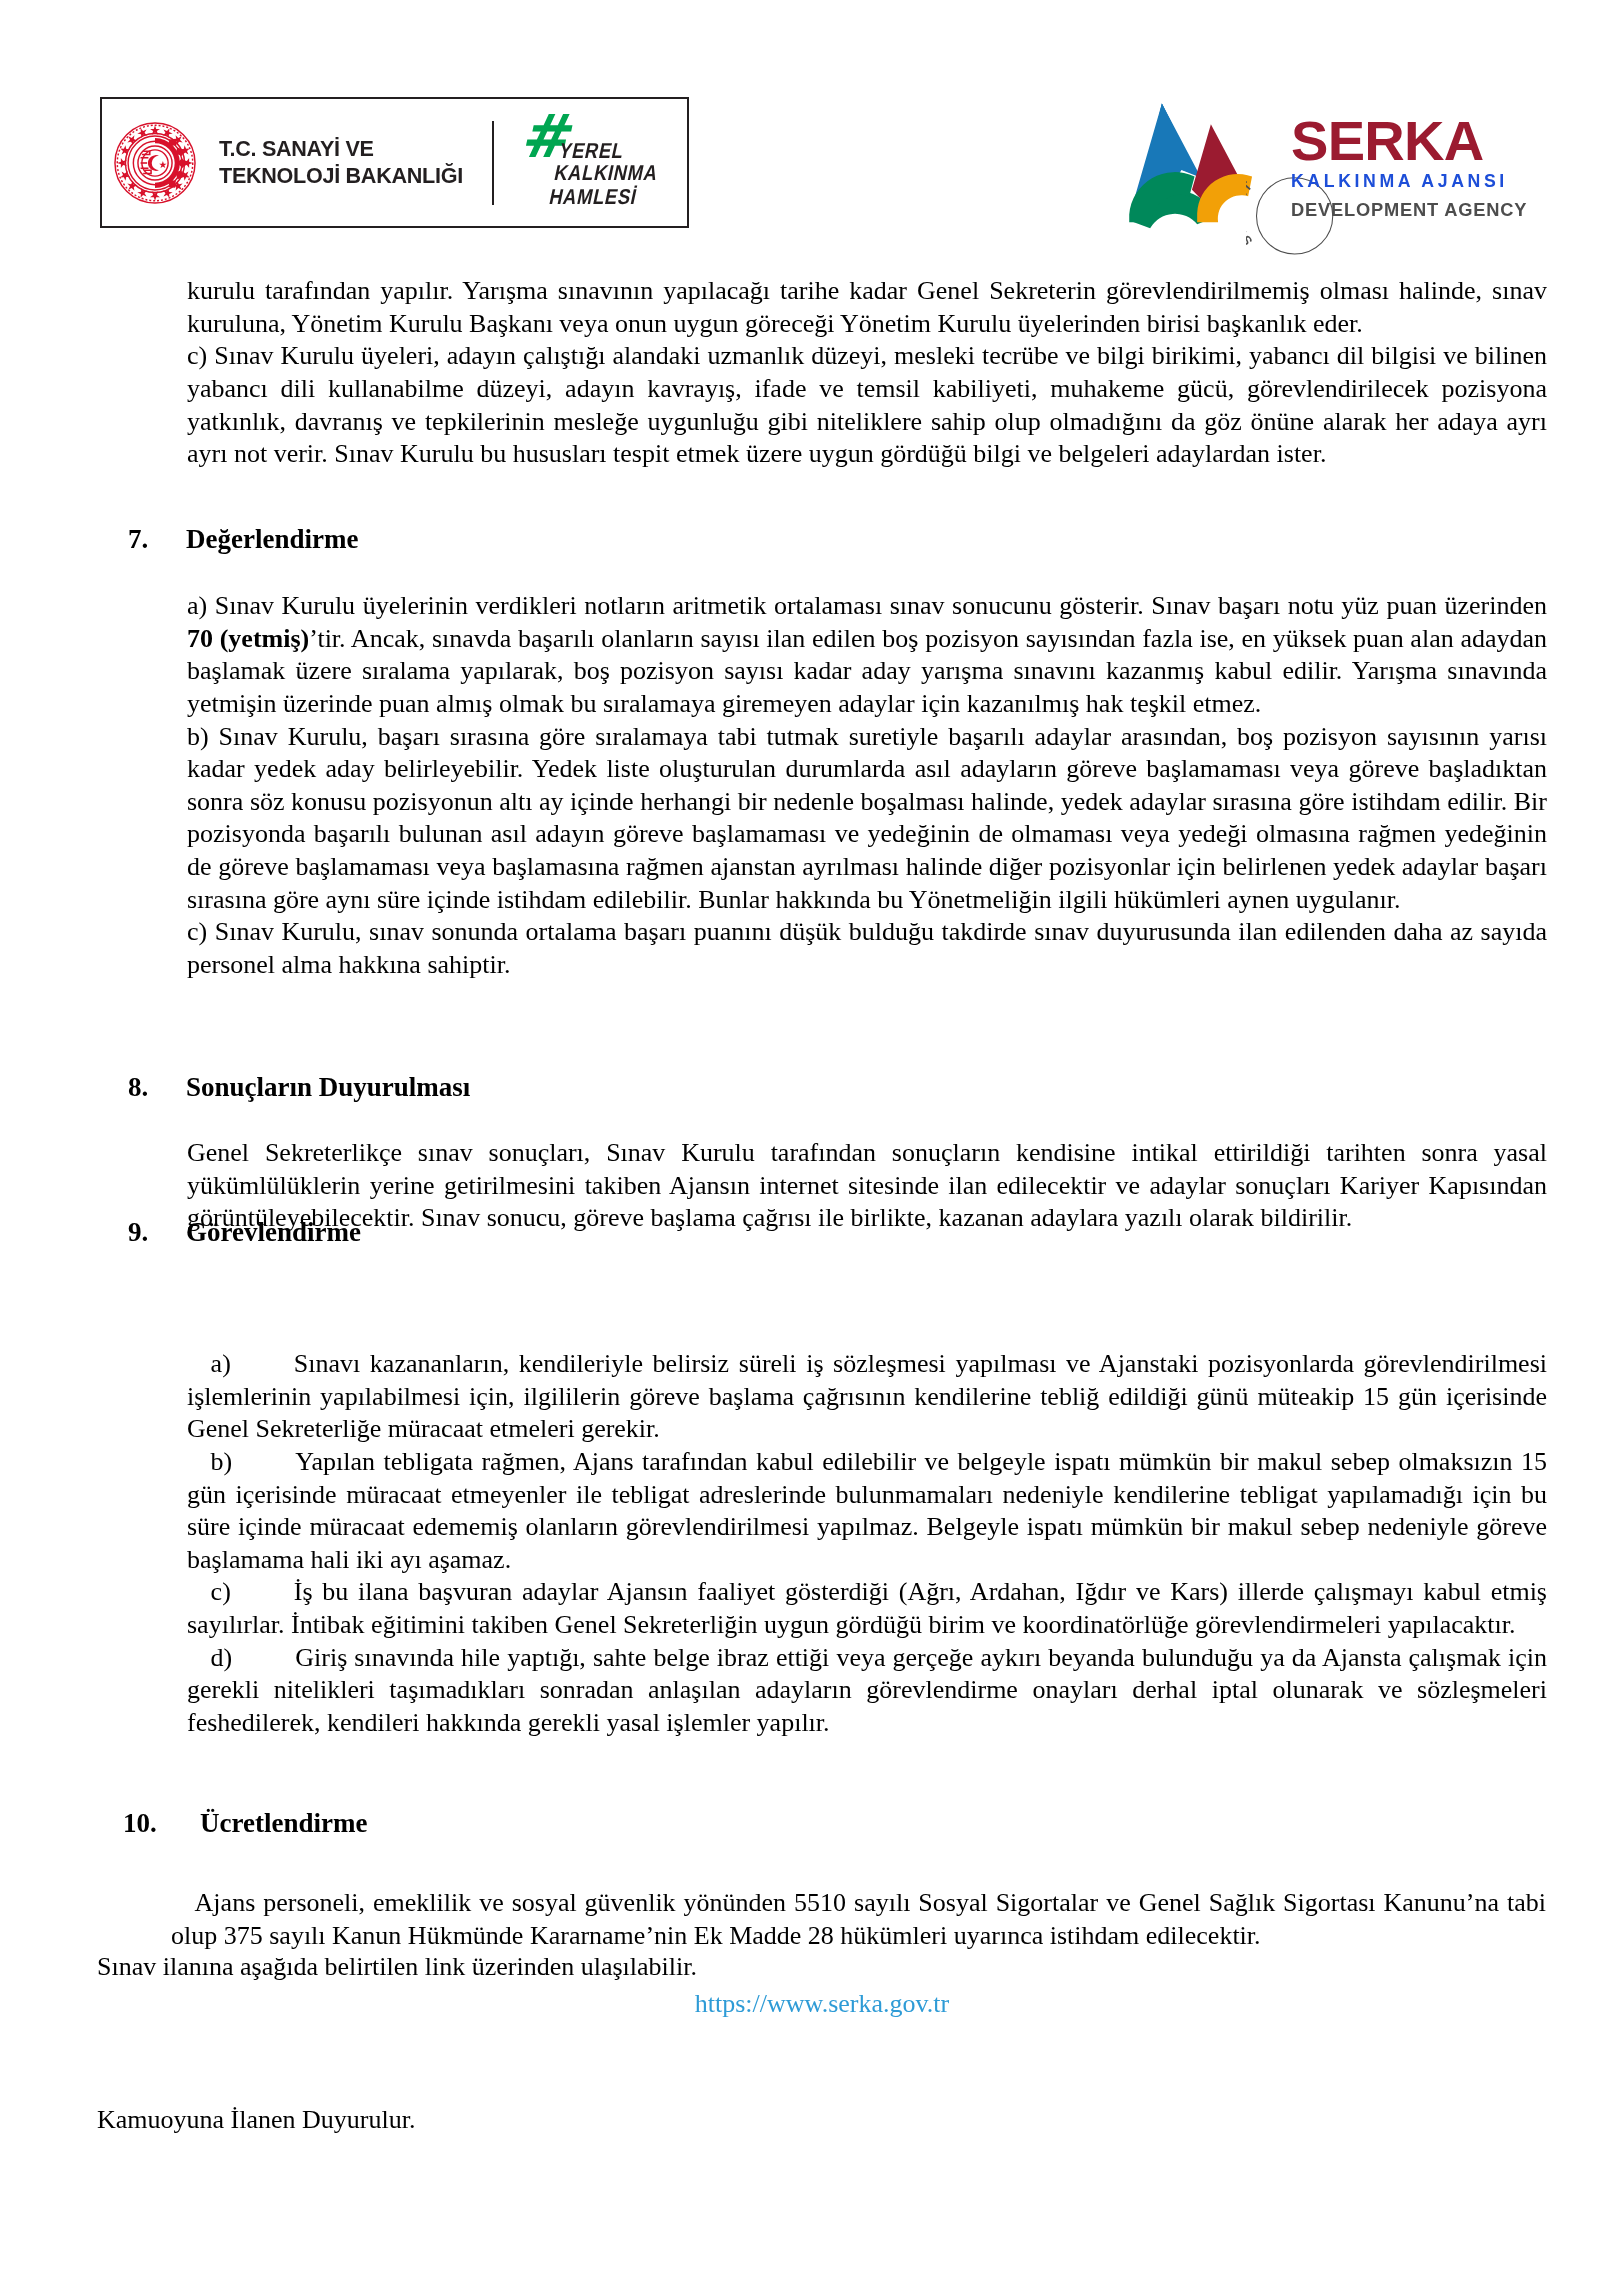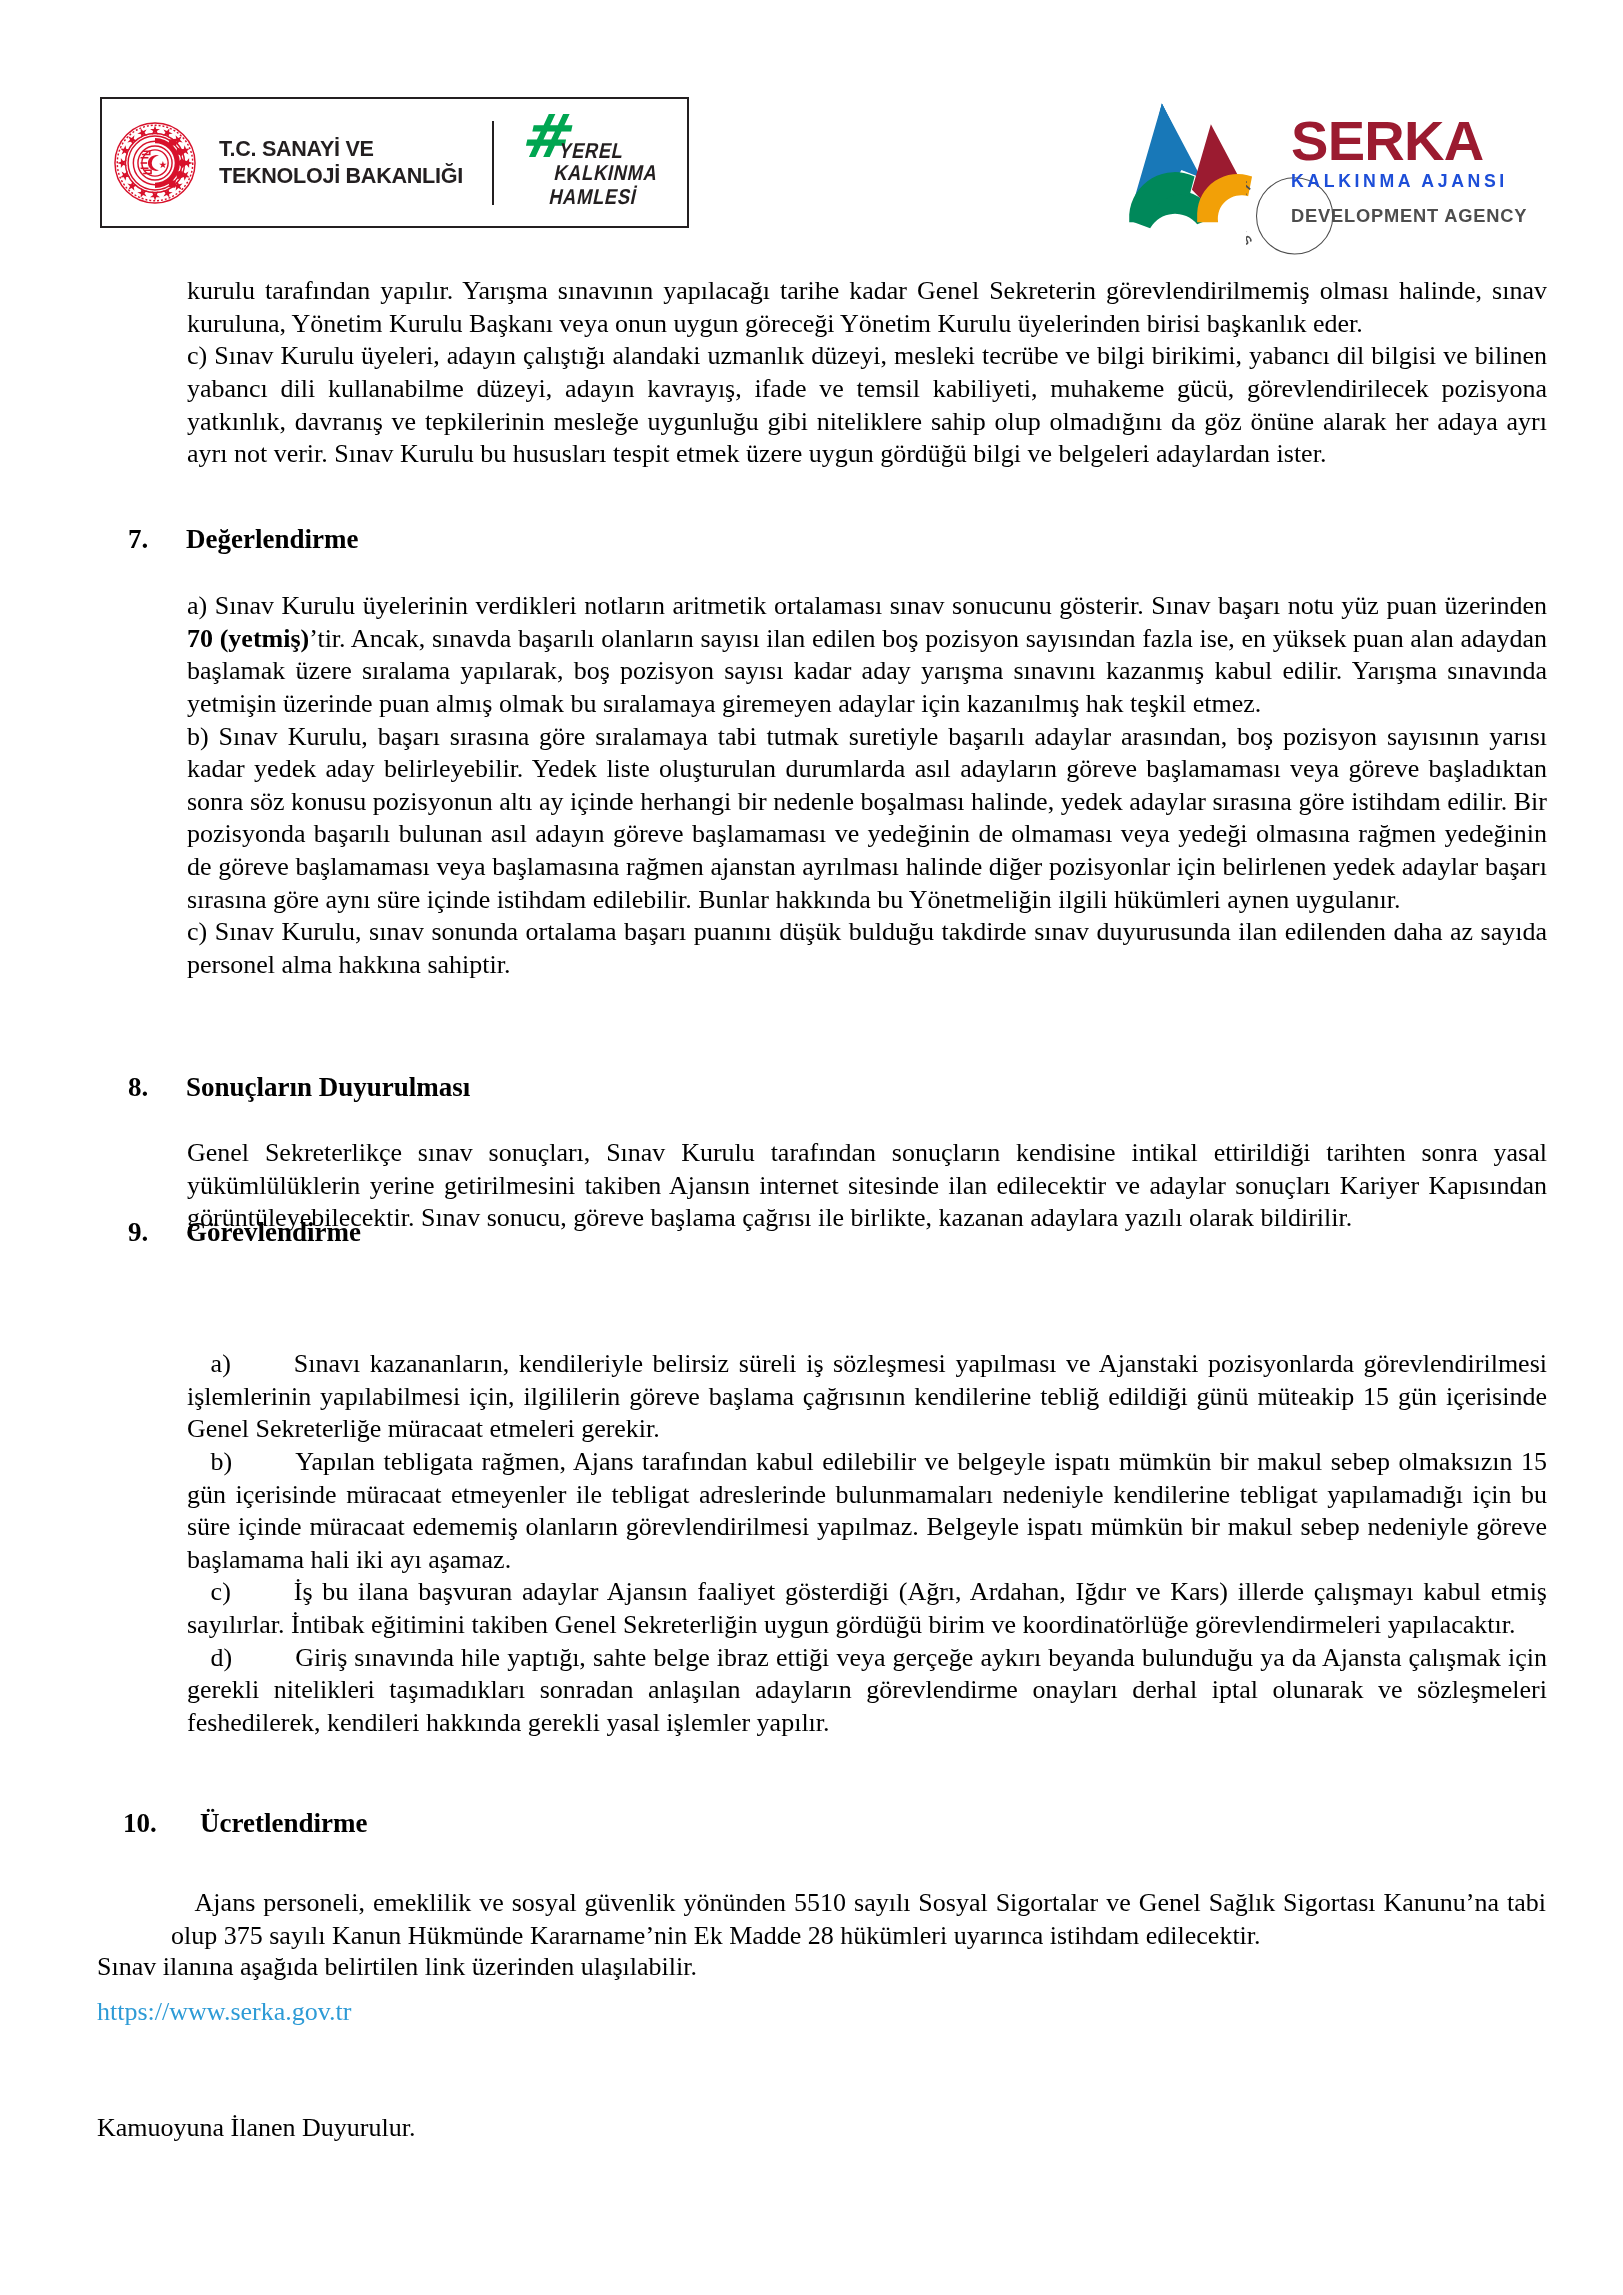--- a/index.html
+++ b/index.html
@@ -121,21 +121,21 @@
     letter-spacing: 3.6px;
     color: #1d4ed8;
     margin-top: 3.9px;
   }
   .serka-sub2 {
     font-family: "Liberation Sans", "DejaVu Sans", sans-serif;
     font-weight: bold;
     font-size: 18.3px;
     letter-spacing: 0.8px;
     color: #4d4d4d;
-    margin-top: 13px;
+    margin-top: 7px;
   }
   .serhat-arc {
     position: absolute;
     left: 122px;
     top: 68px;
     width: 92px;
     height: 92px;
   }
 
   
@@ -348,21 +348,21 @@
     <div class="heading wide-num" style="left:123px; top:1807px;">
       <span class="num">10.</span><span>Ücretlendirme</span>
     </div>
 
     <div class="col" style="top:1887px; left:171px; width:1375px;">
       <p class="body indent-first">Ajans personeli, emeklilik ve sosyal güvenlik yönünden 5510 sayılı Sosyal Sigortalar ve Genel Sağlık Sigortası Kanunu’na tabi olup 375 sayılı Kanun Hükmünde Kararname’nin Ek Madde 28 hükümleri uyarınca istihdam edilecektir.</p>
     </div>
 
     <div class="col-wide" style="top:1951px;">
       <p class="body" style="text-align:left;">Sınav ilanına aşağıda belirtilen link üzerinden ulaşılabilir.</p>
-      <p class="body" style="text-align:left; margin-top:12px;">
+      <p class="body" style="text-align:center; margin-top:4px;">
         <a class="link" href="#">https://www.serka.gov.tr</a>
       </p>
       <p class="body" style="text-align:left; margin-top:84px;">Kamuoyuna İlanen Duyurulur.</p>
     </div>
 
   </div>
 </div>
 
 
 </body></html>

